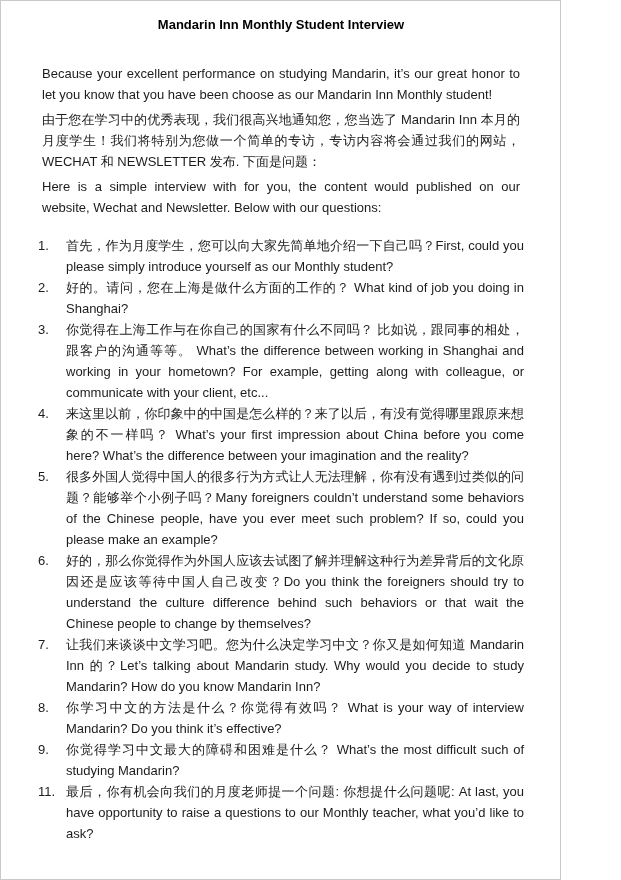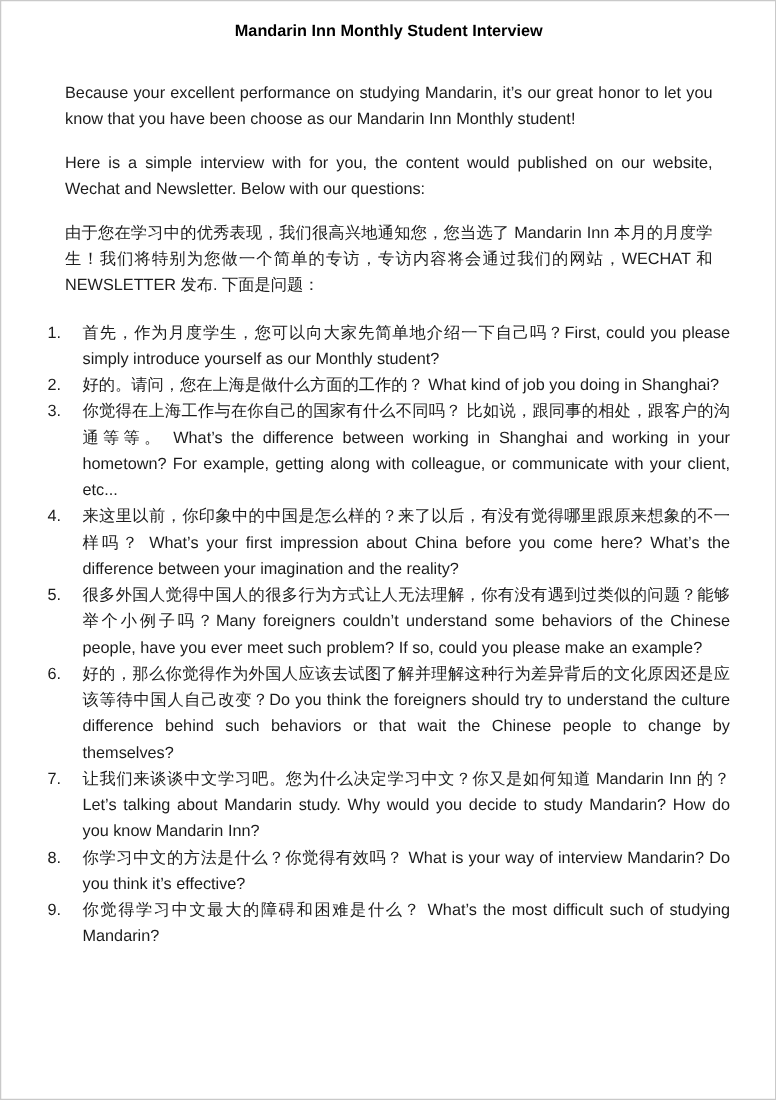--- a/index.html
+++ b/index.html
@@ -7,42 +7,42 @@
     padding: 0;
     background: #ffffff;
   }
   body {
     width: 621px;
     height: 880px;
     font-family: "Liberation Sans", "DejaVu Sans", sans-serif;
   }
   .page {
     box-sizing: border-box;
-    width: 621px;
+    width: 561px;
     height: 880px;
     background: #ffffff;
     border: 1px solid #c9c9c9;
     padding: 13px 36px 16px 37px;
     color: #1c1c1c;
     font-size: 13px;
     line-height: 21px;
     overflow: hidden;
   }
   .title {
     font-size: 13px;
     font-weight: bold;
     color: #000000;
     text-align: center;
     margin: 0 0 28px 0;
   }
   .salutation {
     margin: 0 0 19px 0;
   }
   .para {
-    margin: 14px;
+    margin: 4px;
     text-align: justify;
   }
   .questions {
     list-style: none;
     margin: 17px 0 0 0;
     padding: 0;
   }
   .q {
     display: flex;
     margin: 0;
@@ -57,22 +57,22 @@
 </style>
 </head>
 <body>
 
 <div class="page">
 
   <h1 class="title">Mandarin Inn Monthly Student Interview</h1>
 
 
   <p class="para">Because your excellent performance on studying Mandarin, it’s our great honor to let you know that you have been choose as our Mandarin Inn Monthly student!</p>
+  <p class="para">由于您在学习中的优秀表现，我们很高兴地通知您，您当选了 Mandarin Inn 本月的月度学生！我们将特别为您做一个简单的专访，专访内容将会通过我们的网站，WECHAT 和 NEWSLETTER 发布. 下面是问题：</p>
   <p class="para">Here is a simple interview with for you, the content would published on our website, Wechat and Newsletter. Below with our questions:</p>
-  <p class="para">由于您在学习中的优秀表现，我们很高兴地通知您，您当选了 Mandarin Inn 本月的月度学生！我们将特别为您做一个简单的专访，专访内容将会通过我们的网站，WECHAT 和 NEWSLETTER 发布. 下面是问题：</p>
 
   <ol class="questions">
     <li class="q">
       <span class="num">1.</span>
       <span class="qtext">首先，作为月度学生，您可以向大家先简单地介绍一下自己吗？First, could you please simply introduce yourself as our Monthly student?</span>
     </li>
     <li class="q">
       <span class="num">2.</span>
       <span class="qtext">好的。请问，您在上海是做什么方面的工作的？ What kind of job you doing in Shanghai?</span>
     </li>
@@ -97,15 +97,19 @@
       <span class="qtext">让我们来谈谈中文学习吧。您为什么决定学习中文？你又是如何知道 Mandarin Inn 的？Let’s talking about Mandarin study. Why would you decide to study Mandarin? How do you know Mandarin Inn?</span>
     </li>
     <li class="q">
       <span class="num">8.</span>
       <span class="qtext">你学习中文的方法是什么？你觉得有效吗？ What is your way of interview Mandarin? Do you think it’s effective?</span>
     </li>
     <li class="q">
       <span class="num">9.</span>
       <span class="qtext">你觉得学习中文最大的障碍和困难是什么？ What’s the most difficult such of studying Mandarin?</span>
     </li>
+    <li class="q">
+      <span class="num">11.</span>
+      <span class="qtext">最后，你有机会向我们的月度老师提一个问题: 你想提什么问题呢: At last, you have opportunity to raise a questions to our Monthly teacher, what you’d like to ask?</span>
+    </li>
   </ol>
 
 </div>
 
 </body></html>

